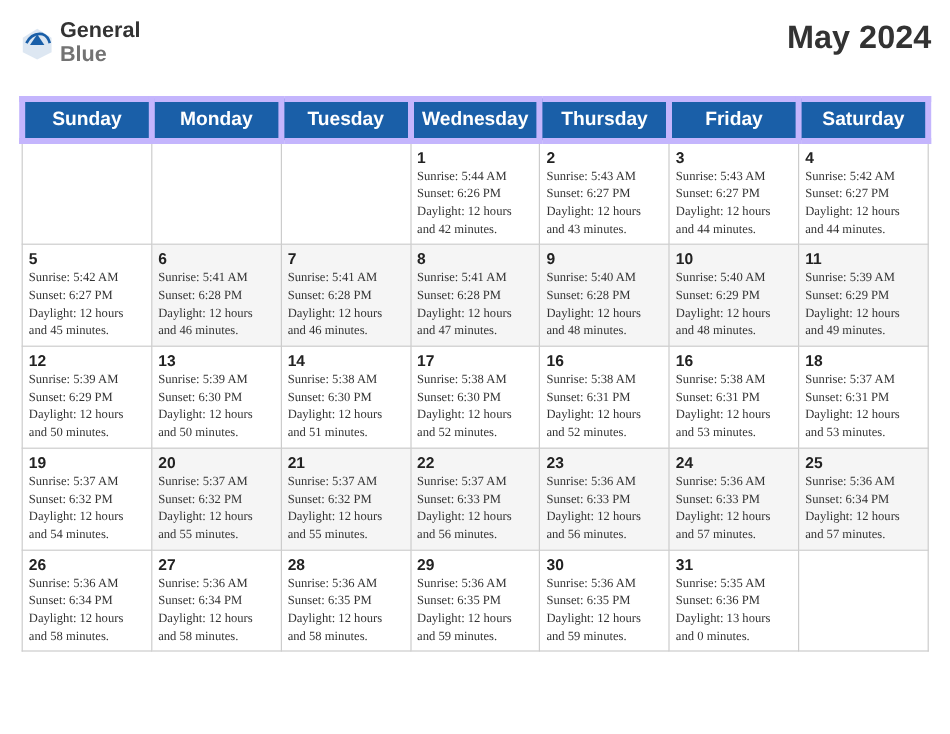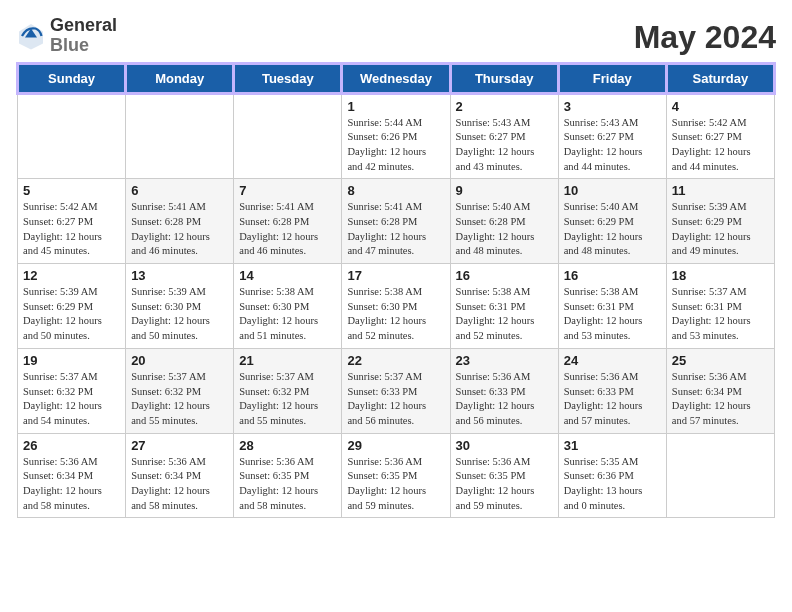--- a/index.html
+++ b/index.html
@@ -6,22 +6,22 @@
     body {
       font-family: Arial, sans-serif;
       background: #fff;
       width: 792px;
       min-height: 612px;
       padding: 16px;
     }
     .header {
       display: flex;
       justify-content: space-between;
-      align-items: flex-end;
-      margin-bottom: 6px;
+      align-items: flex-start;
+      margin-bottom: 24px;
     }
     .logo {
       display: flex;
       align-items: center;
       gap: 4px;
     }
     .logo-text {
       font-size: 18px;
       font-weight: bold;
       line-height: 1.1;
@@ -29,41 +29,41 @@
     .logo-general { color: #333; }
     .logo-blue { color: #737373; }
     .logo-icon {
       width: 30px;
       height: 30px;
     }
     .title-block {
       text-align: right;
     }
     .title-block h1 {
-      font-size: 32px;
+      font-size: 27px;
       font-weight: bold;
       color: #333;
     }
     .title-block h2 {
       font-size: 15px;
       font-weight: normal;
       color: #333;
     }
     .calendar {
       width: 100%;
       border-collapse: collapse;
       border: 1px solid #ccc;
     }
     .calendar th {
       background: #1a5fa8;
       color: #fff;
       text-align: center;
-      font-size: 13px;
+      font-size: 16px;
       padding: 6px 4px;
-      border: 3px solid #c4b5fd;
+      border: 5px solid #c4b5fd;
     }
     .calendar td {
       vertical-align: top;
       border: 1px solid #ccc;
       padding: 4px 5px;
       width: calc(100% / 7);
       min-height: 80px;
       background: #fff;
     }
     .calendar tr:nth-child(even) td {

